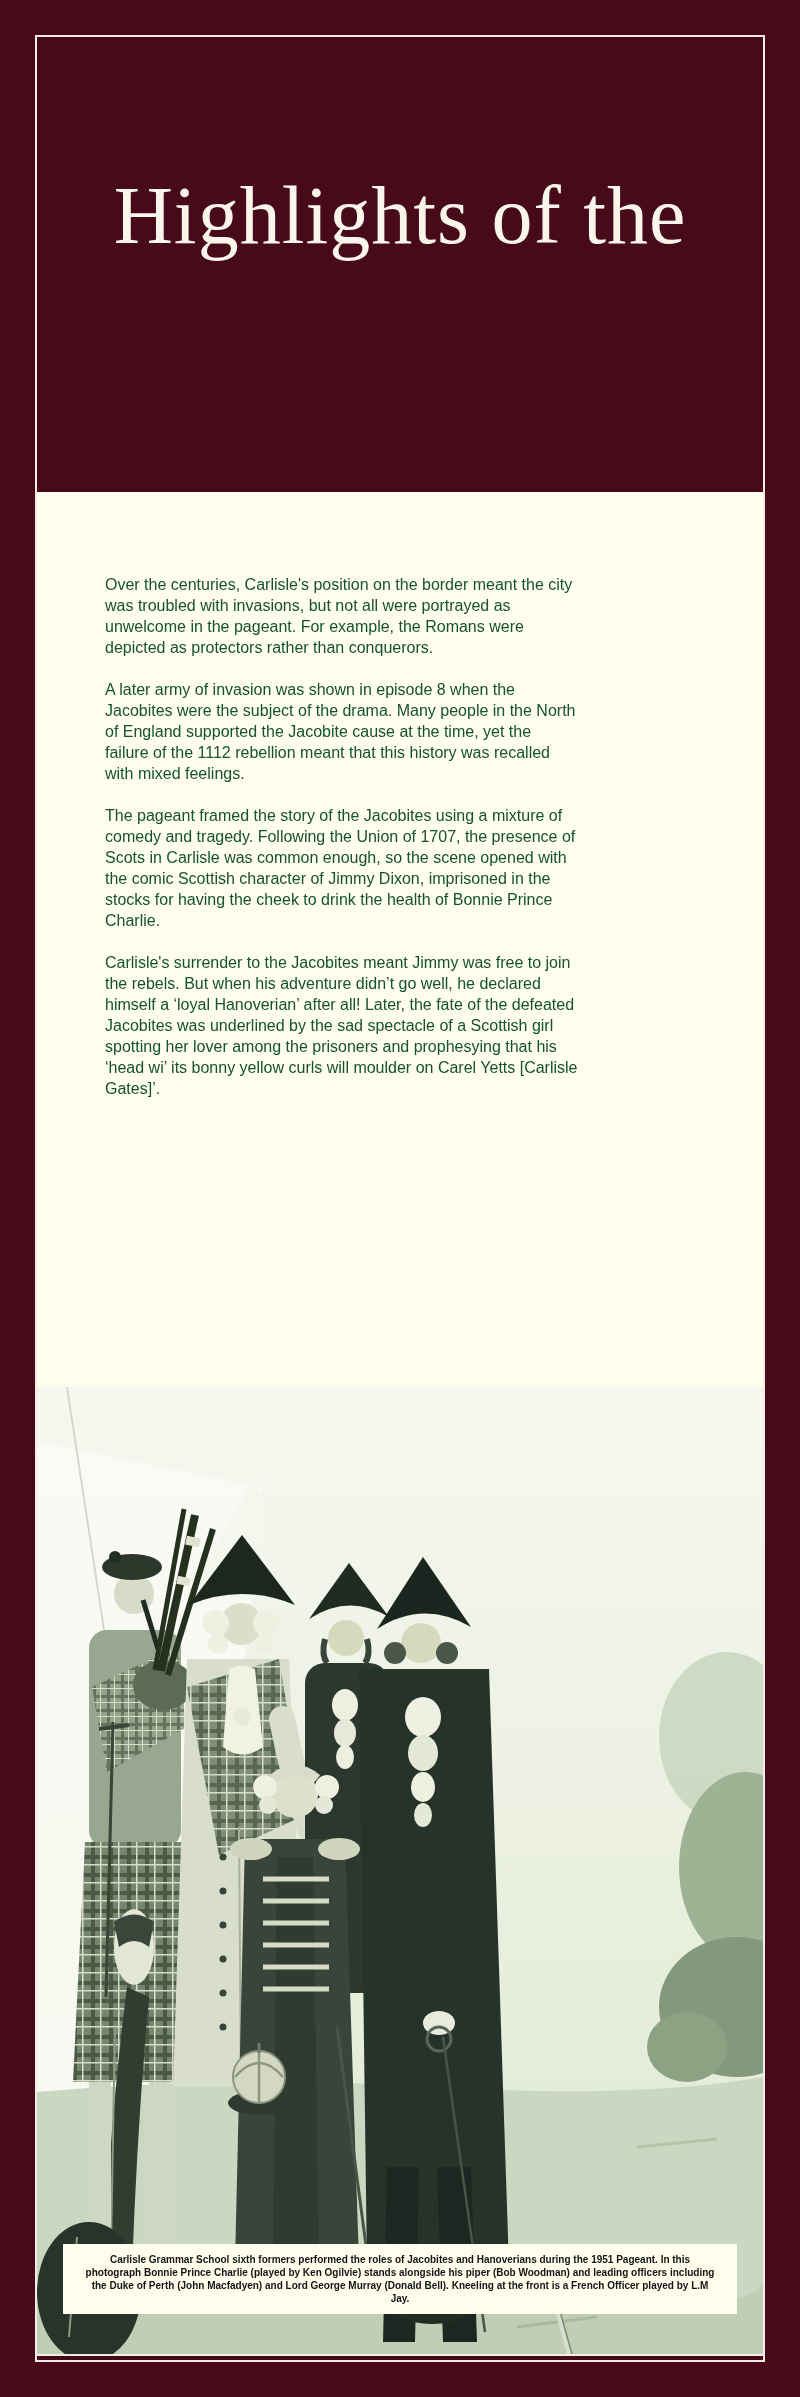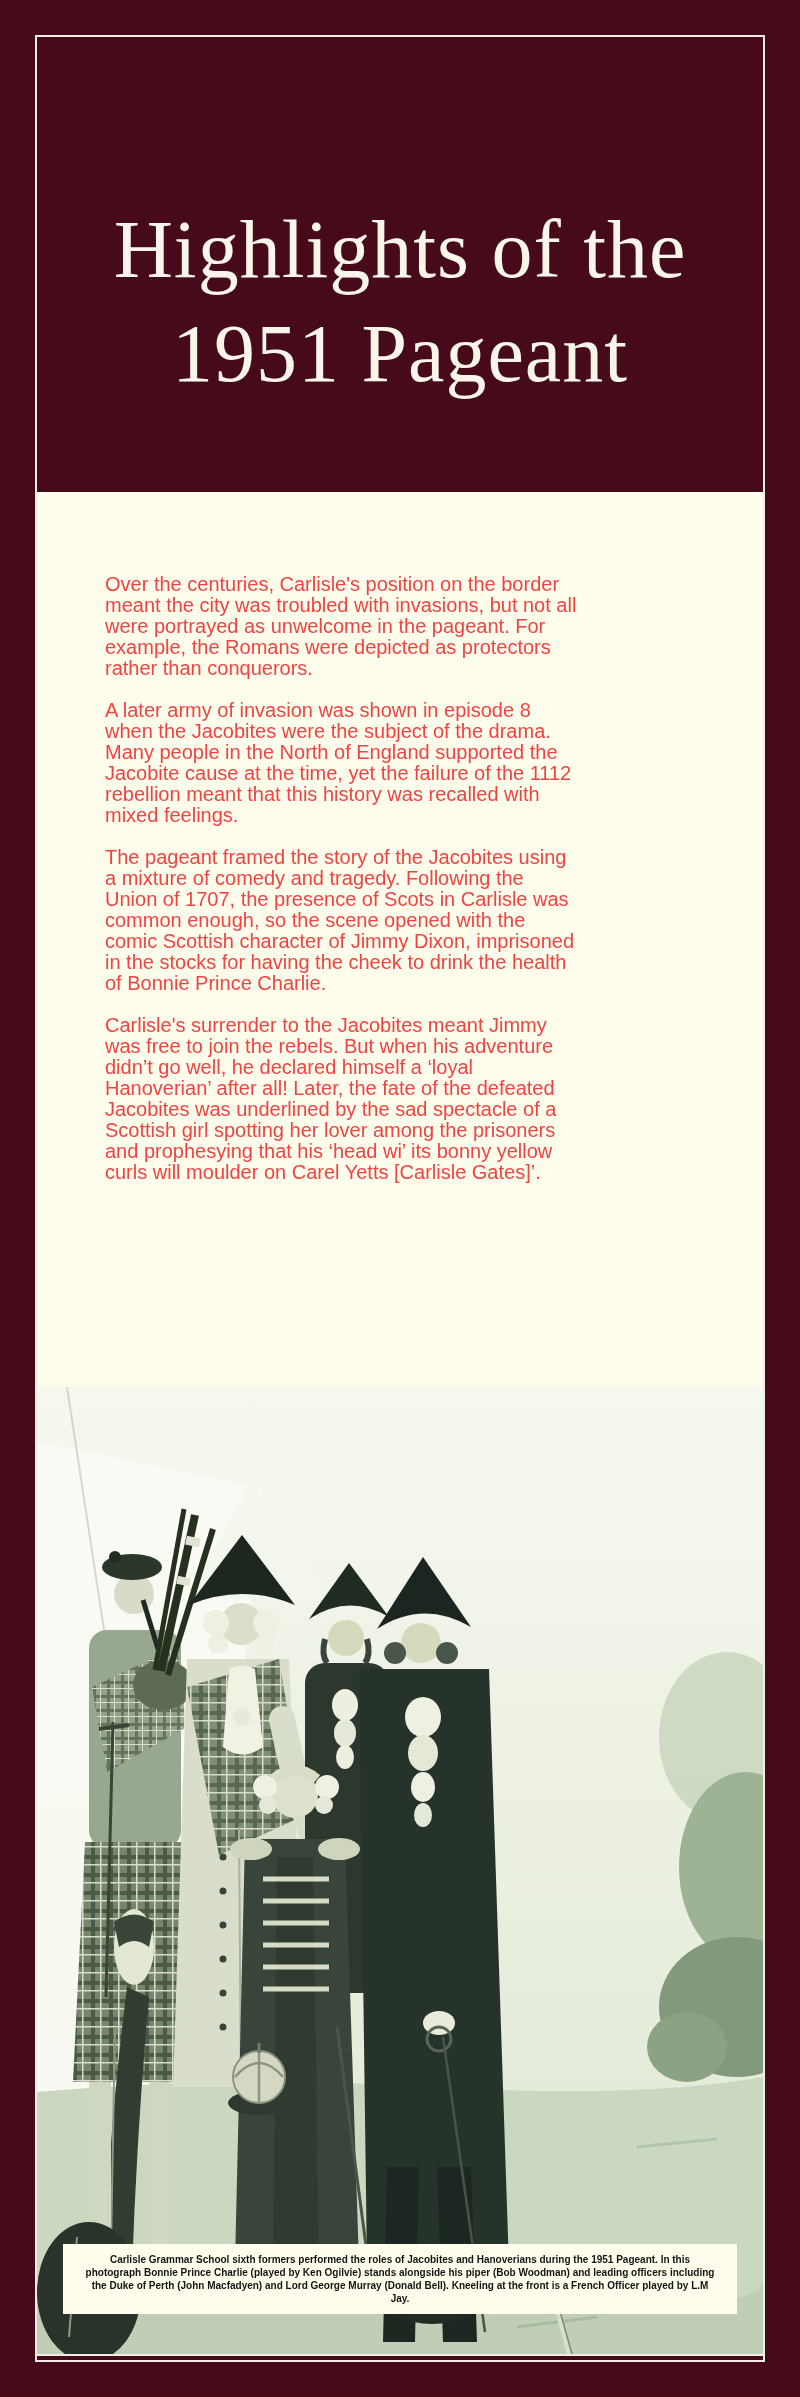--- a/index.html
+++ b/index.html
@@ -13,40 +13,40 @@
     position:absolute; left:35px; top:35px;
     width:726px; height:2323px;
     border:2px solid #f2ece4;
     display:flex; flex-direction:column;
   }
   
   .header {
     height:455px; flex:0 0 auto;
     display:flex; flex-direction:column;
     justify-content:flex-start; align-items:center;
-    padding-top:106px; box-sizing:border-box;
+    padding-top:72px; box-sizing:border-box;
   }
   .title {
     font-family:"Liberation Serif", serif;
     font-weight:400;
     font-size:82px; line-height:104px;
     color:#faf5ea; text-align:center;
     letter-spacing:1px;
   }
   .title span { display:block; }
   
   .panel {
     height:895px; flex:0 0 auto;
     background:#fffdec;
     box-sizing:border-box;
   }
   .text-block {
     margin:82px 0 0 68px; width:474px;
-    color:#ef4444;
-    font-size:20px; line-height:21px;
+    color:#14532d;
+    font-size:16px; line-height:21px;
   }
   .text-block p { margin:0 0 21px 0; }
   
   .photo-wrap {
     position:relative; flex:1 1 auto;
     margin-bottom:6px;
     box-shadow:0 2px 0 #f2ece4;
     background:#e9efe3;
     overflow:hidden;
   }
@@ -60,21 +60,20 @@
   }
 </style>
 </head>
 <body>
 
 <div class="frame">
 
   <div class="header">
     <h1 class="title">
       <span>Highlights of the</span>
-      <span>1951 Pageant</span>
     </h1>
   </div>
 
   <div class="panel">
     <div class="text-block">
       <p>Over the centuries, Carlisle's position on the border meant the city was troubled with invasions, but not all were portrayed as unwelcome in the pageant. For example, the Romans were depicted as protectors rather than conquerors.</p>
       <p>A later army of invasion was shown in episode 8 when the Jacobites were the subject of the drama. Many people in the North of England supported the Jacobite cause at the time, yet the failure of the 1112 rebellion meant that this history was recalled with mixed feelings.</p>
       <p>The pageant framed the story of the Jacobites using a mixture of comedy and tragedy. Following the Union of 1707, the presence of Scots in Carlisle was common enough, so the scene opened with the comic Scottish character of Jimmy Dixon, imprisoned in the stocks for having the cheek to drink the health of Bonnie Prince Charlie.</p>
       <p>Carlisle's surrender to the Jacobites meant Jimmy was free to join the rebels. But when his adventure didn’t go well, he declared himself a ‘loyal Hanoverian’ after all! Later, the fate of the defeated Jacobites was underlined by the sad spectacle of a Scottish girl spotting her lover among the prisoners and prophesying that his ‘head wi’ its bonny yellow curls will moulder on Carel Yetts [Carlisle Gates]’.</p>
     </div>

